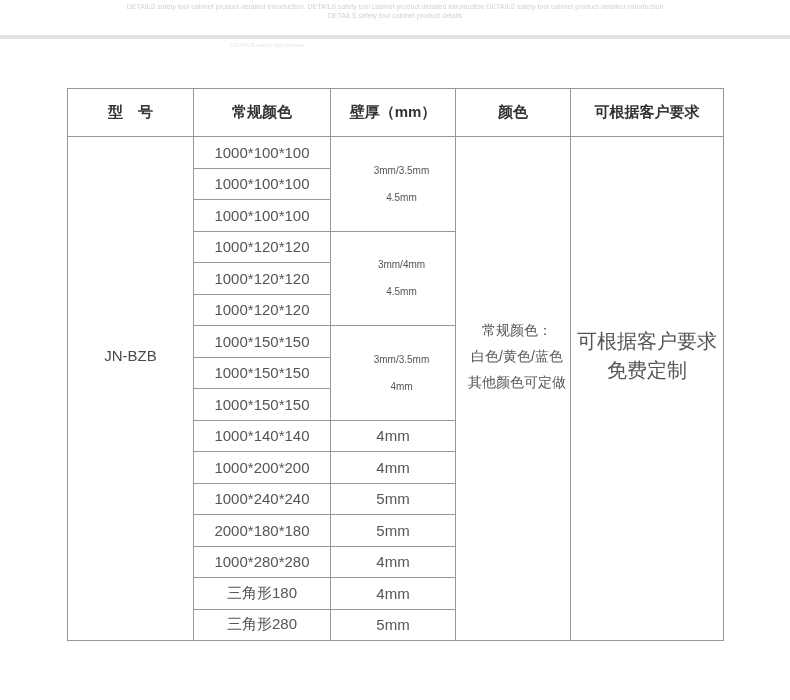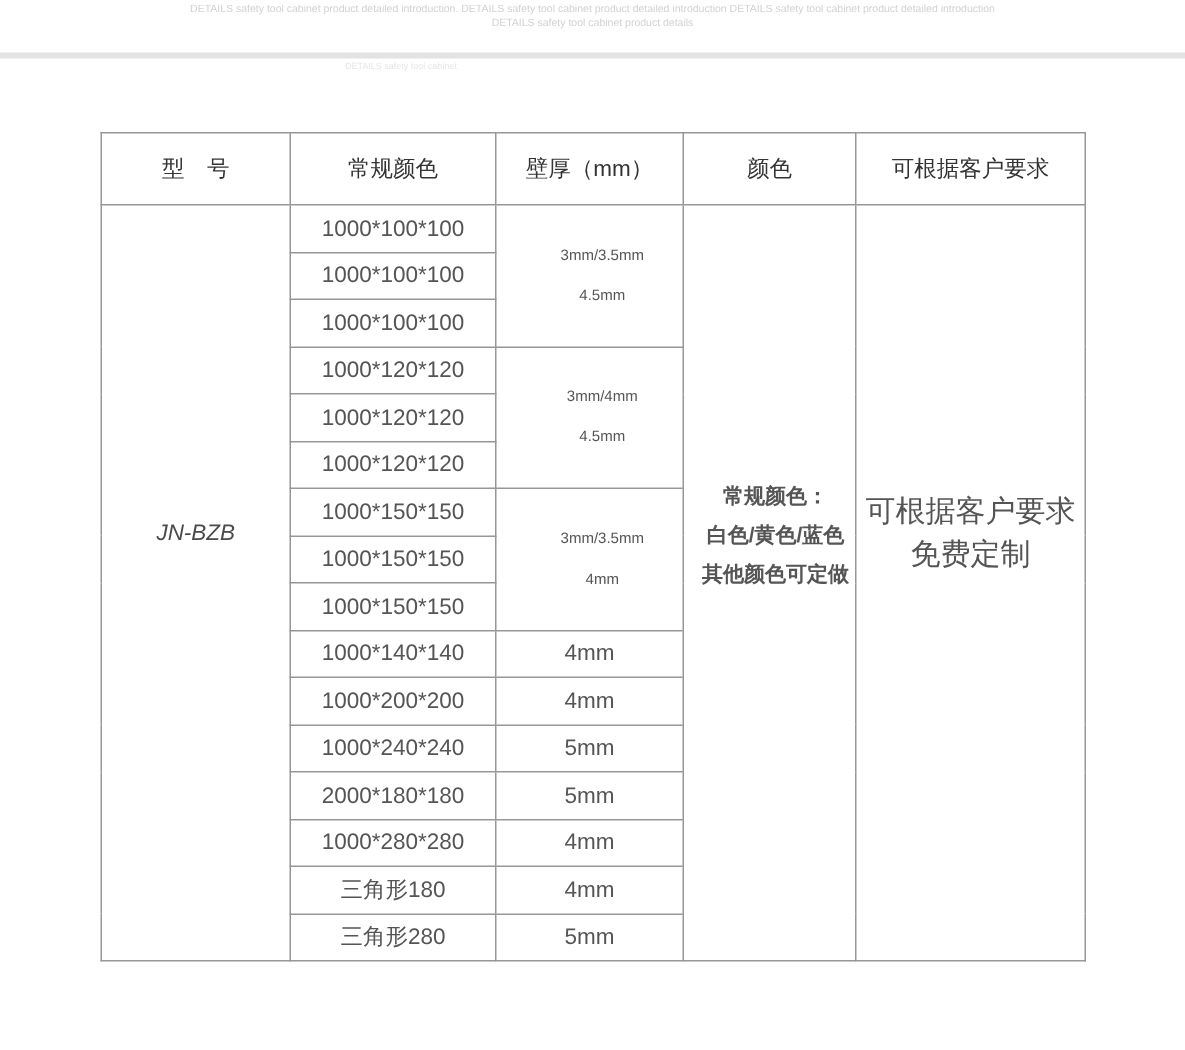--- a/index.html
+++ b/index.html
@@ -47,48 +47,47 @@
     border: 1px solid #979797;
     padding: 0;
     text-align: center;
     vertical-align: middle;
     overflow: hidden;
   }
   table.spec thead tr { height: 48px; }
   table.spec tbody tr { height: 31.5px; }
   th {
     font-size: 15px;
-    font-weight: 400;
+    font-weight: 700;
     color: #333333;
     white-space: pre;
   }
   td {
     font-size: 15px;
     color: #555555;
   }
   
   td.thick-group { text-align: left; }
   td.thick-group .line {
     display: block;
     padding-left: 17px;
     line-height: 27px;
     font-size: 10px;
     color: #555555;
   }
   
   .tall-inner { transform: translateY(-33px); }
-  td.model-cell { font-size: 15px; color: #4a4a4a; font-style: italic; }
+  td.model-cell { font-size: 15px; color: #4a4a4a; }
   td.color-cell { text-align: left; }
   td.color-cell .line {
     display: block;
     padding-left: 8px;
     line-height: 26px;
     font-size: 14px;
     color: #555555;
-    font-weight: bold;
   }
   td.custom-cell .line {
     display: block;
     text-align: center;
     line-height: 29px;
     font-size: 20px;
     color: #555555;
   }
 </style>
 </head>

